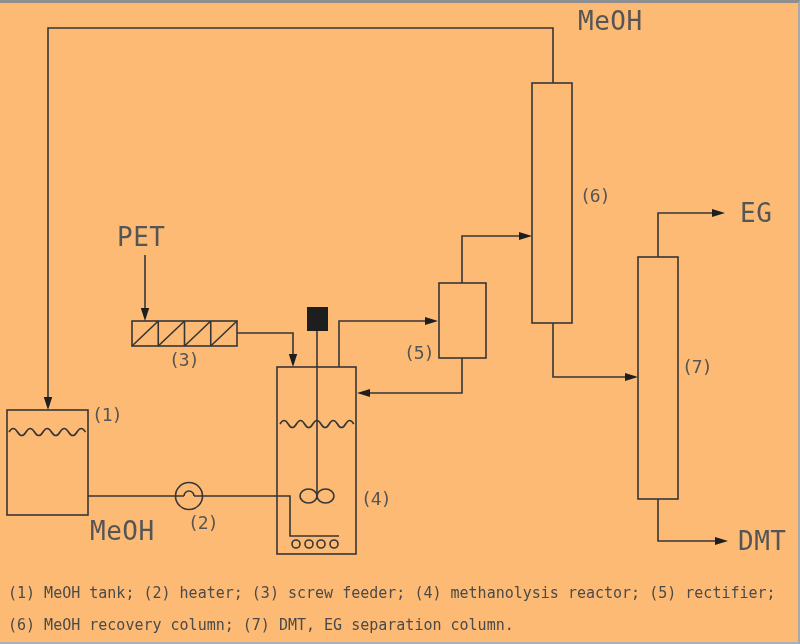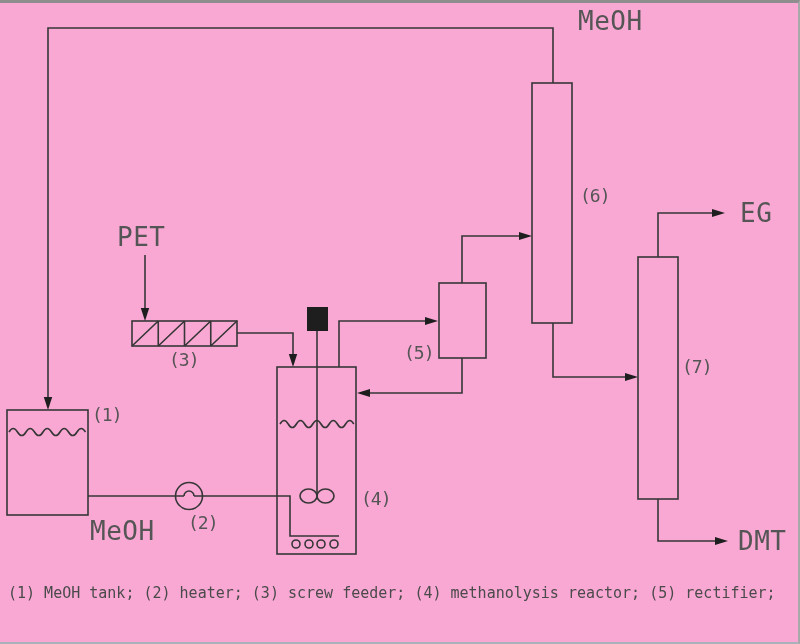--- a/index.html
+++ b/index.html
@@ -1,20 +1,20 @@
 <!DOCTYPE html>
 <html><head>
 <meta charset="utf-8">
 <style>
   html,body{margin:0;padding:0;background:#ffffff;}
   #frame{
     position:relative;
     width:800px;height:644px;
     box-sizing:border-box;
-    background:#f9a8d4;
+    background:#fdba74;
     border-top:3px solid #8e8e8e;
     border-right:2px solid #a8a8a8;
     border-bottom:2px solid #a9b1b9;
     overflow:hidden;
     font-family:"DejaVu Sans Mono","Liberation Mono",monospace;
   }
   #pfd-svg{position:absolute;left:0;top:0;}
   .lbl{position:absolute;white-space:pre;color:#555555;line-height:1;}
   .stream{font-size:26px;letter-spacing:0.5px;}
   .num{font-size:18px;letter-spacing:-1px;}
@@ -91,14 +91,15 @@
 
   <span class="lbl num" style="left:92px;top:403px;">(1)</span>
   <span class="lbl num" style="left:188px;top:511px;">(2)</span>
   <span class="lbl num" style="left:169px;top:348px;">(3)</span>
   <span class="lbl num" style="left:361px;top:487px;">(4)</span>
   <span class="lbl num" style="left:404px;top:341px;">(5)</span>
   <span class="lbl num" style="left:580px;top:184px;">(6)</span>
   <span class="lbl num" style="left:682px;top:355px;">(7)</span>
 
   <div class="cap" style="top:580px;">(1) MeOH tank; (2) heater; (3) screw feeder; (4) methanolysis reactor; (5) rectifier;</div>
+  <div class="cap" style="top:612px;">(6) MeOH recovery column; (7) DMT, EG separation column.</div>
 
 </div>
 
 </body></html>

